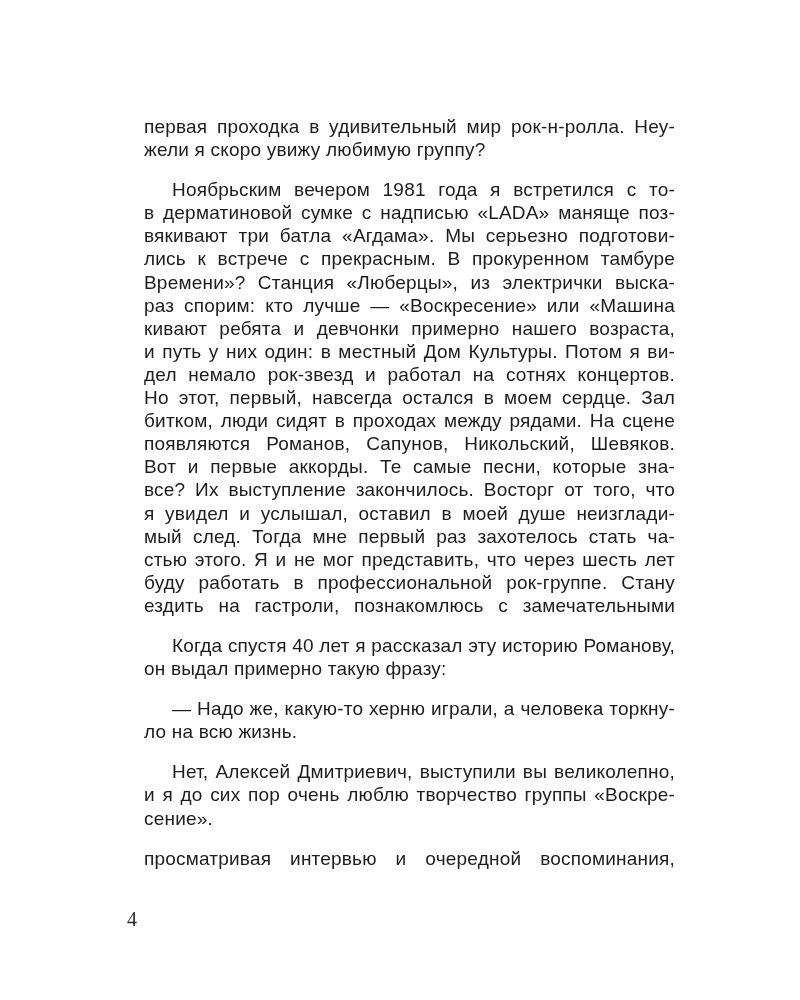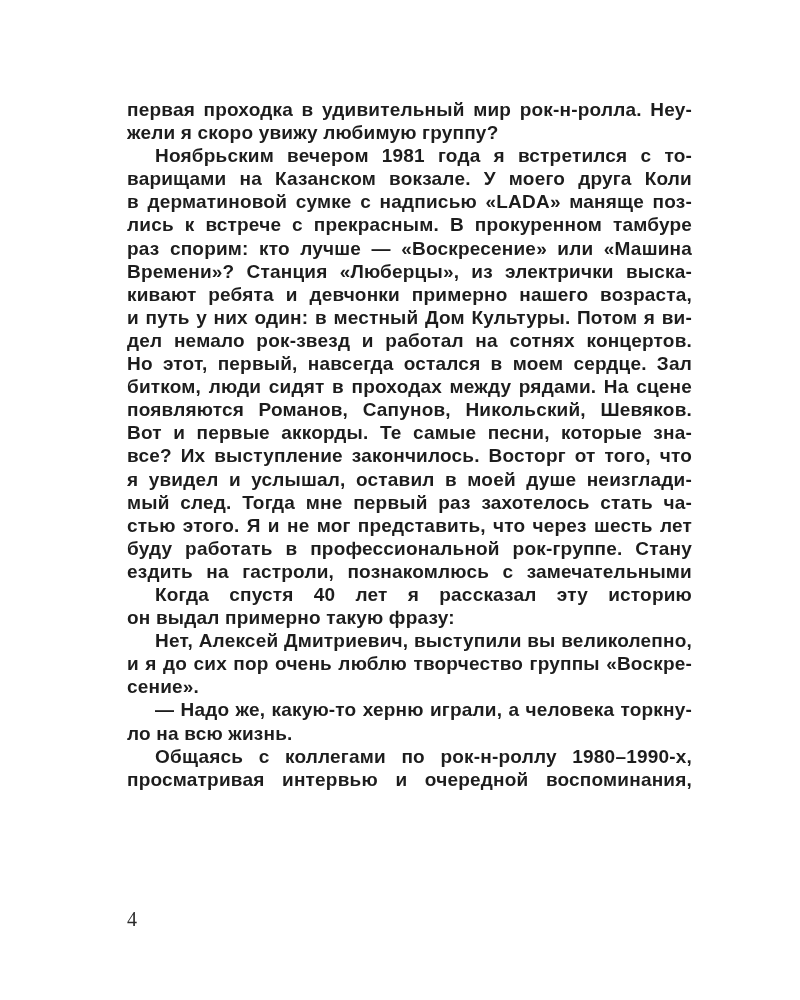--- a/index.html
+++ b/index.html
@@ -19,23 +19,22 @@
   .text-block {
     position: absolute;
     left: 127px;
     top: 98px;
     width: 565px;
     font-size: 19px;
     line-height: 23.1px;
     letter-spacing: 0.2px;
   }
   .para {
-    margin: 0;
+    margin: 17px;
     padding: 0;
-    font-weight: bold;
   }
   .line {
     text-align: justify;
     text-align-last: justify;
     max-height: 23.1px;
     overflow: hidden;
     white-space: normal;
   }
   .line.end {
     text-align-last: left;
@@ -61,25 +60,25 @@
 
   <div class="text-block">
 
     <div class="para">
       <div class="line">первая проходка в удивительный мир рок-н-ролла. Неу-</div>
       <div class="line end">жели я скоро увижу любимую группу?</div>
     </div>
 
     <div class="para">
       <div class="line first">Ноябрьским вечером 1981 года я встретился с то-</div>
-      <div class="line">варищами на Казанском вокзале. У моего друга Коли</div>
       <div class="line">в дерматиновой сумке с надписью «LADA» маняще поз-</div>
+      <div class="line">вякивают три батла «Агдама». Мы серьезно подготови-</div>
       <div class="line">лись к встрече с прекрасным. В прокуренном тамбуре</div>
+      <div class="line">Времени»? Станция «Люберцы», из электрички выска-</div>
       <div class="line">раз спорим: кто лучше — «Воскресение» или «Машина</div>
-      <div class="line">Времени»? Станция «Люберцы», из электрички выска-</div>
       <div class="line">кивают ребята и девчонки примерно нашего возраста,</div>
       <div class="line">и путь у них один: в местный Дом Культуры. Потом я ви-</div>
       <div class="line">дел немало рок-звезд и работал на сотнях концертов.</div>
       <div class="line">Но этот, первый, навсегда остался в моем сердце. Зал</div>
       <div class="line">битком, люди сидят в проходах между рядами. На сцене</div>
       <div class="line">появляются Романов, Сапунов, Никольский, Шевяков.</div>
       <div class="line">Вот и первые аккорды. Те самые песни, которые зна-</div>
       <div class="line">все? Их выступление закончилось. Восторг от того, что</div>
       <div class="line">я увидел и услышал, оставил в моей душе неизглади-</div>
       <div class="line">мый след. Тогда мне первый раз захотелось стать ча-</div>
@@ -87,32 +86,31 @@
       <div class="line">буду работать в профессиональной рок-группе. Стану</div>
       <div class="line">ездить на гастроли, познакомлюсь с замечательными</div>
     </div>
 
     <div class="para">
       <div class="line first">Когда спустя 40 лет я рассказал эту историю Романову,</div>
       <div class="line end">он выдал примерно такую фразу:</div>
     </div>
 
     <div class="para">
+      <div class="line first">— Надо же, какую-то херню играли, а человека торкну-</div>
+      <div class="line end">ло на всю жизнь.</div>
+    </div>
+
+    <div class="para">
       <div class="line first">Нет, Алексей Дмитриевич, выступили вы великолепно,</div>
       <div class="line">и я до сих пор очень люблю творчество группы «Воскре-</div>
       <div class="line end">сение».</div>
     </div>
 
     <div class="para">
-      <div class="line first">— Надо же, какую-то херню играли, а человека торкну-</div>
-      <div class="line end">ло на всю жизнь.</div>
-    </div>
-
-    <div class="para">
-      <div class="line first">Общаясь с коллегами по рок-н-роллу 1980–1990-х,</div>
       <div class="line">просматривая интервью и очередной воспоминания,</div>
     </div>
 
   </div>
 
   <div class="page-number">4</div>
 
 </div>
 
 </body></html>

